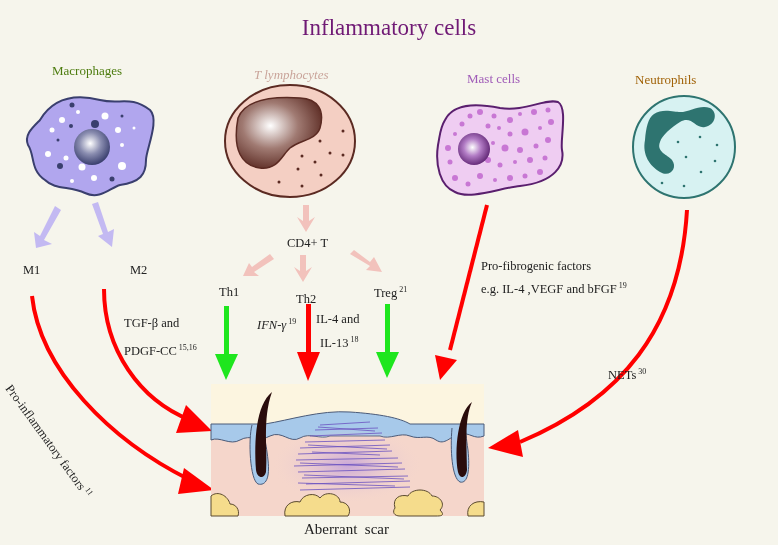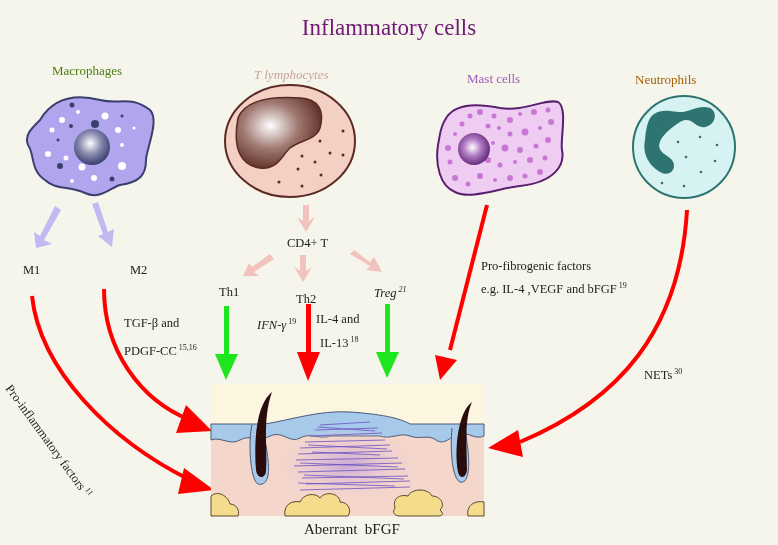--- a/index.html
+++ b/index.html
@@ -225,30 +225,30 @@
 <div class="cellname" style="left:52px; top:64px; color:#4d7c0f;">Macrophages</div>
 <div class="cellname" style="left:254px; top:68px; color:#c9a49a;font-style:italic;">T lymphocytes</div>
 <div class="cellname" style="left:467px; top:72px; color:#a05cb8;">Mast cells</div>
 <div class="cellname" style="left:635px; top:73px; color:#a16207;">Neutrophils</div>
 
 <div class="lbl" style="left:23px; top:264px;">M1</div>
 <div class="lbl" style="left:102px; top:264px;margin-left:28px;">M2</div>
 <div class="lbl" style="left:287px; top:237px;">CD4+ T</div>
 <div class="lbl" style="left:219px; top:286px;">Th1</div>
 <div class="lbl" style="left:296px; top:286px;margin-top:7px;">Th2</div>
-<div class="lbl" style="left:374px; top:286px;font-style:italic;"><span>Treg</span><sup>21</sup></div>
+<div class="lbl" style="left:374px; top:286px;"><span>Treg</span><sup>21</sup></div>
 
 <div class="lbl" style="left:124px; top:317px;">TGF-β and</div>
 <div class="lbl" style="left:124px; top:344px;"><span>PDGF-CC</span><sup>15,16</sup></div>
 
 <div class="lbl" style="left:257px; top:318px; font-style:italic;"><span>IFN-γ</span><sup style="font-style:normal;">19</sup></div>
 
 <div class="lbl" style="left:316px; top:313px;">IL-4 and</div>
 <div class="lbl" style="left:320px; top:336px;"><span>IL-13</span><sup>18</sup></div>
 
 <div class="lbl" style="left:481px; top:260px;">Pro-fibrogenic factors</div>
 <div class="lbl" style="left:481px; top:282px;"><span>e.g. IL-4 ,VEGF and bFGF</span><sup>19</sup></div>
 
-<div class="lbl" style="left:644px; top:368px;"><span>NETs</span><sup>30</sup></div>
+<div class="lbl" style="left:608px; top:368px;"><span>NETs</span><sup>30</sup></div>
 
 <div class="lbl" style="left:14px; top:382px; transform-origin:0 0; transform:rotate(54deg);"><span>Pro-inflammatory factors</span><sup>11</sup></div>
 
-<div class="lbl" style="left:304px; top:522px; font-size:15px; white-space:pre;">Aberrant  bFGF</div>
+<div class="lbl" style="left:304px; top:522px; font-size:15px; white-space:pre;">Aberrant  scar</div>
 
 </body></html>

